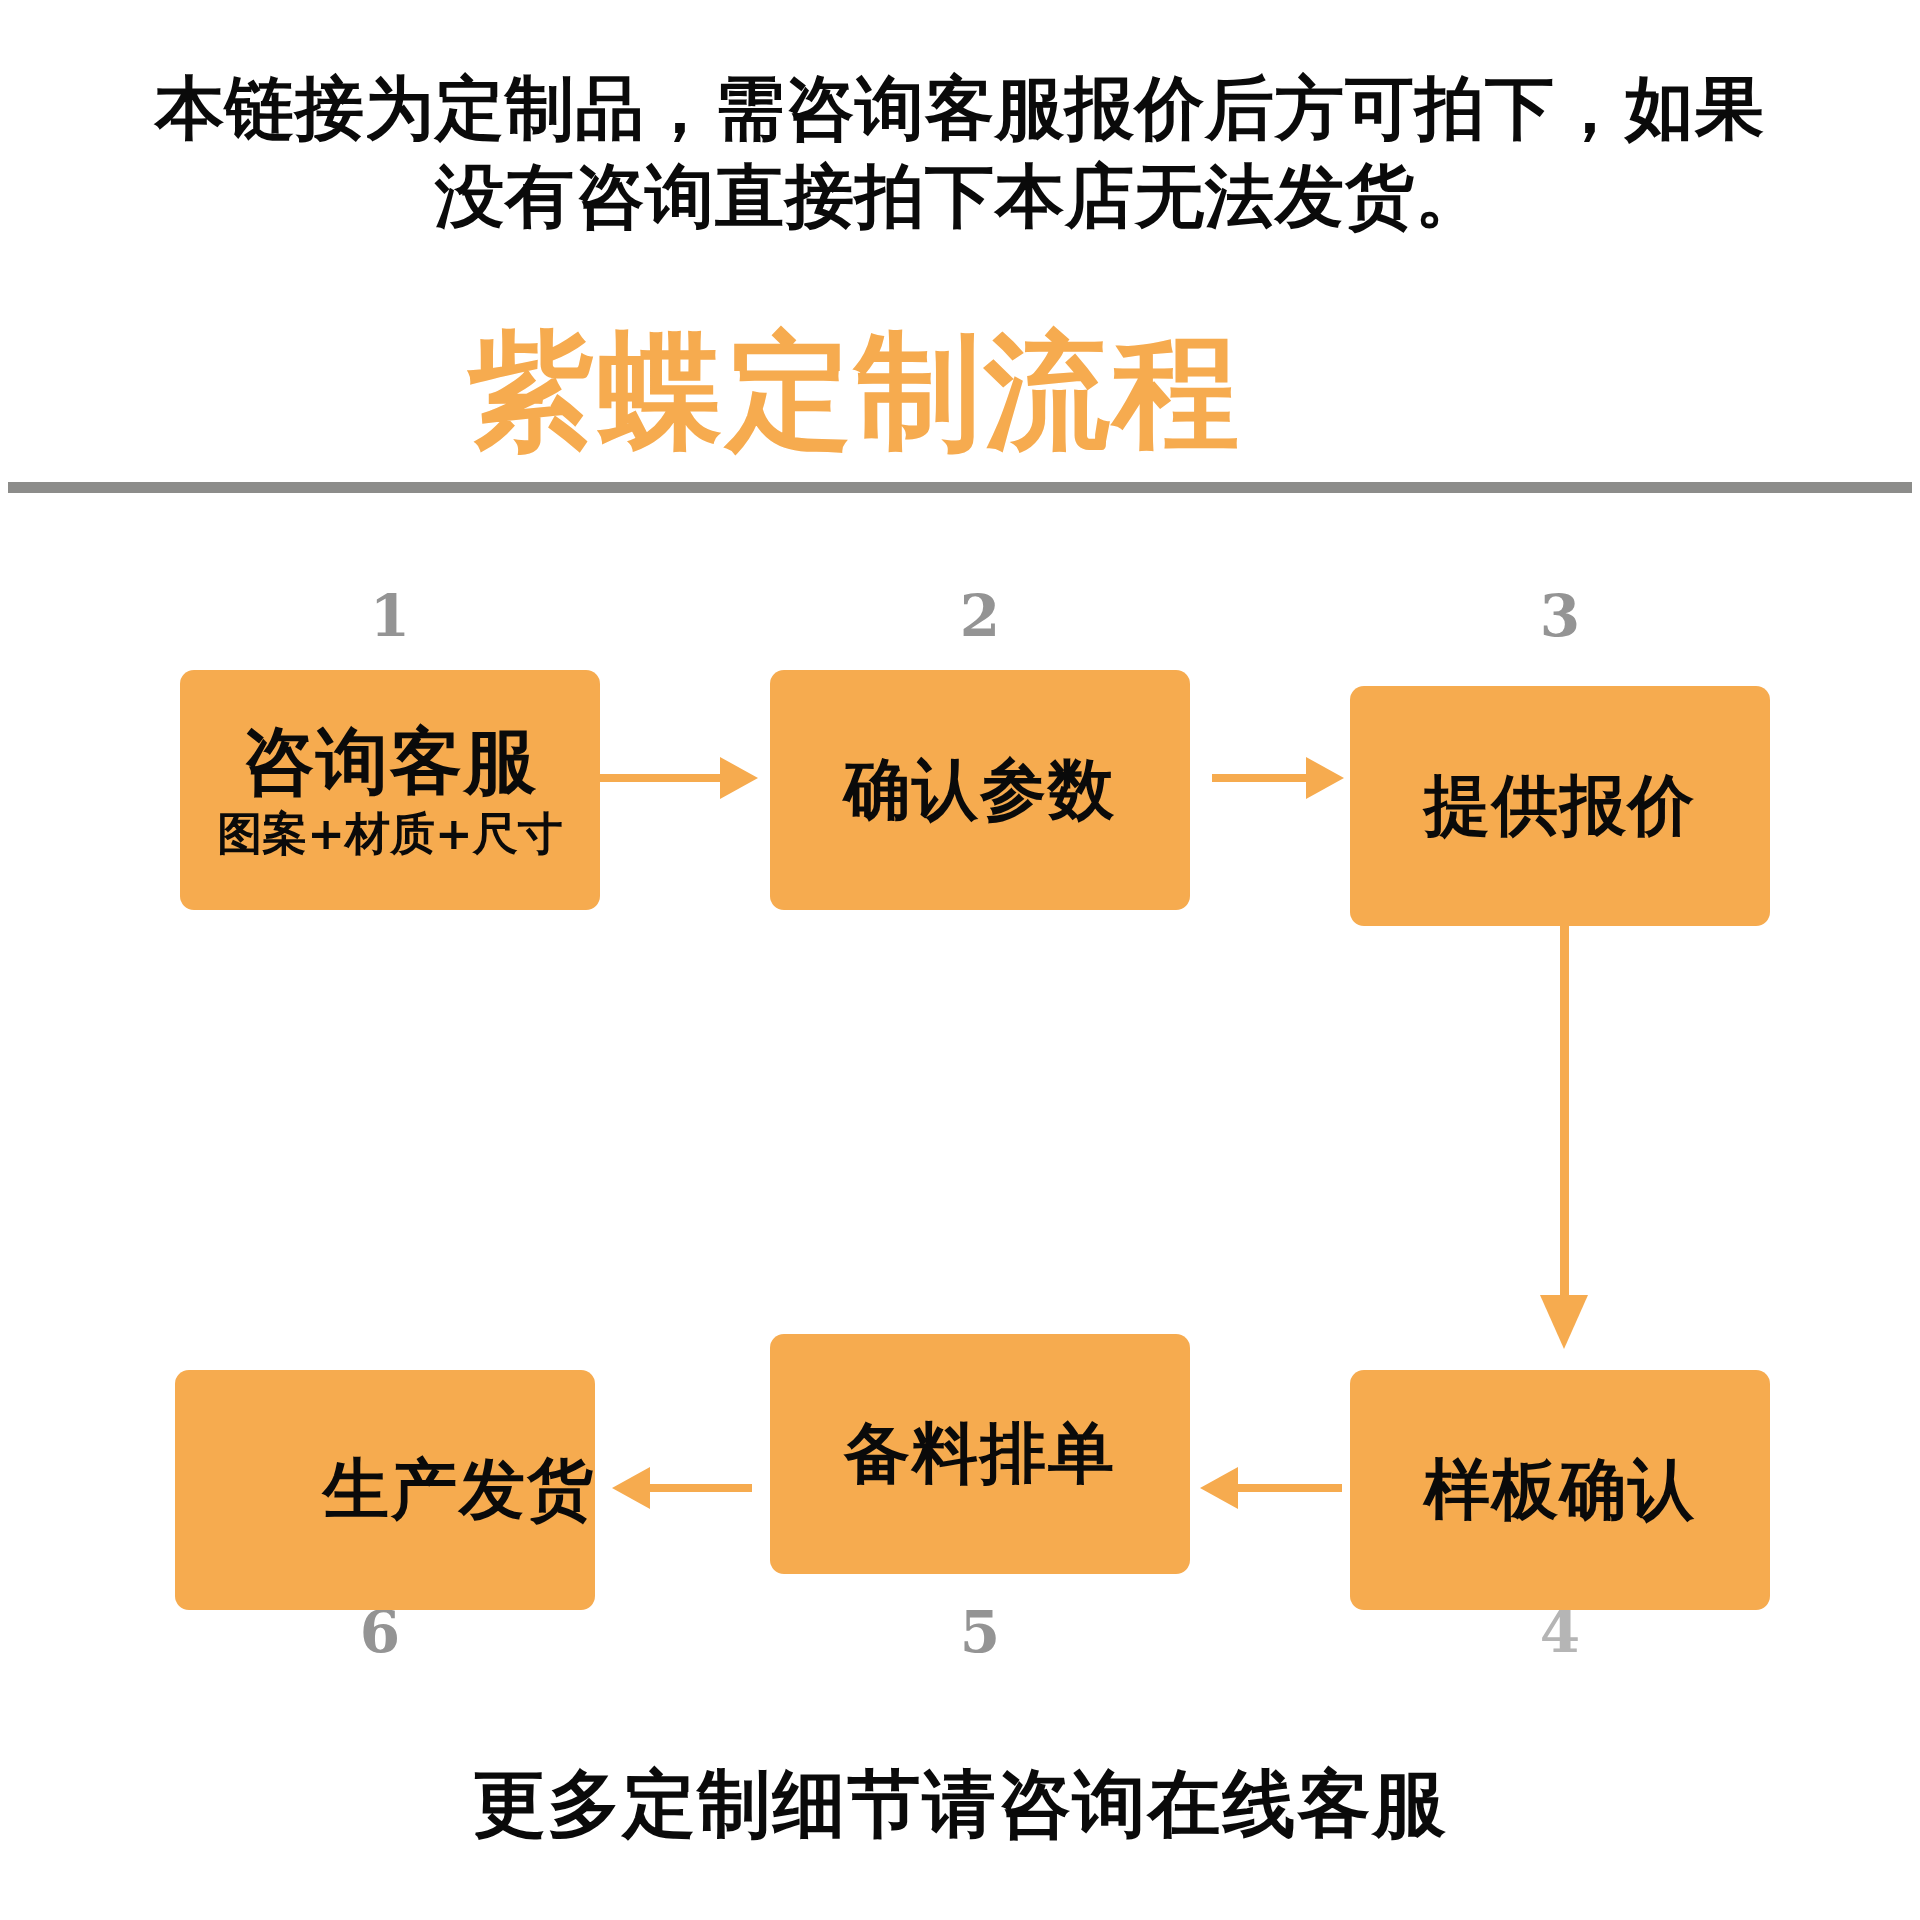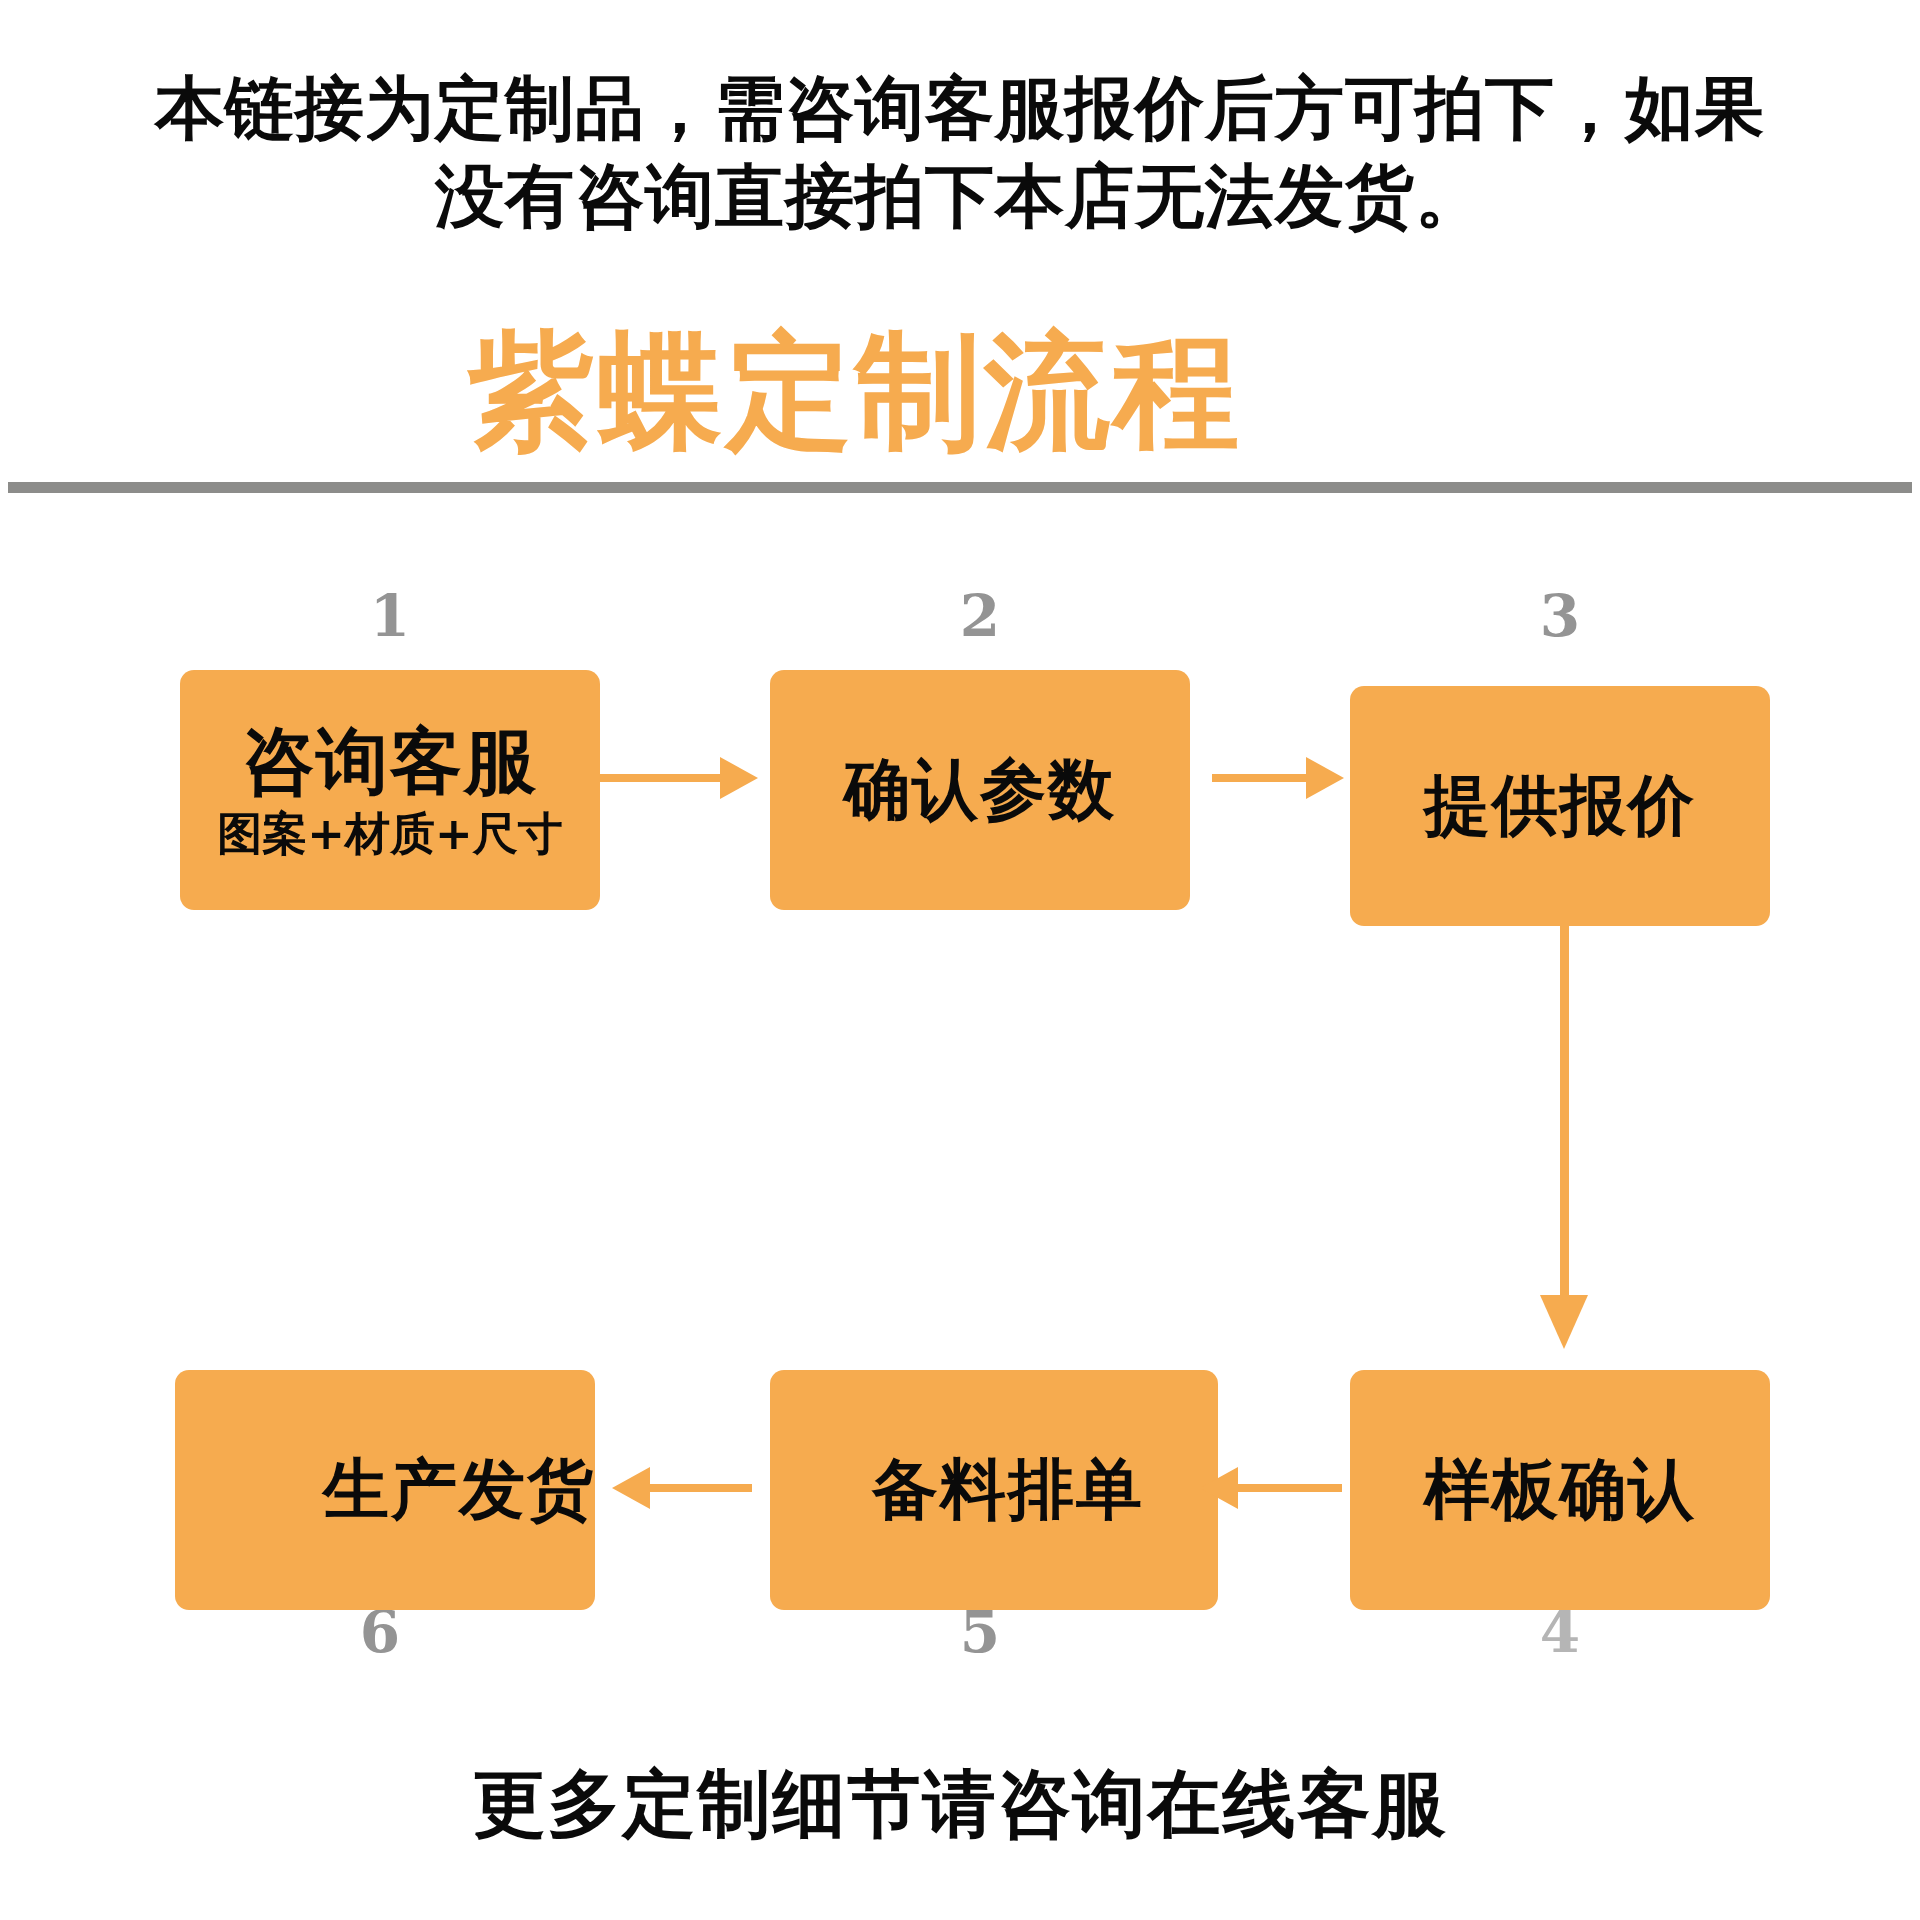--- a/index.html
+++ b/index.html
@@ -39,21 +39,21 @@
     background:var(--accent-orange);
     display:flex;flex-direction:column;align-items:center;justify-content:center;
   }
   .box .label{font-size:66px;font-weight:900;letter-spacing:2px;line-height:1;}
   .box .sublabel{font-size:45px;font-weight:900;margin-top:14px;line-height:1;}
   #box1 .label{font-size:72px;}
   #box1{left:180px;top:670px;}
   #box2{left:770px;top:670px;}
   #box3{left:1350px;top:686px;}
   #box4{left:1350px;top:1370px;}
-  #box5{left:770px;top:1370px;padding-left:28px;}
+  #box5{left:770px;top:1334px;}
   #box6{left:175px;top:1370px;align-items:flex-end;}
   .arrow{position:absolute;}
   .arrow .line{position:absolute;background:var(--accent-orange);}
   .head{position:absolute;width:0;height:0;}
   .head-right{border-top:21px solid transparent;border-bottom:21px solid transparent;border-left:38px solid var(--accent-orange);}
   .head-left{border-top:21px solid transparent;border-bottom:21px solid transparent;border-right:38px solid var(--accent-orange);}
   .head-down{border-left:24px solid transparent;border-right:24px solid transparent;border-top:54px solid var(--accent-orange);}
   #a12{left:600px;top:757px;width:158px;height:42px;}
   #a12 .line{left:0;top:17px;width:124px;height:8px;}
   #a12 .head{left:120px;top:0;}

